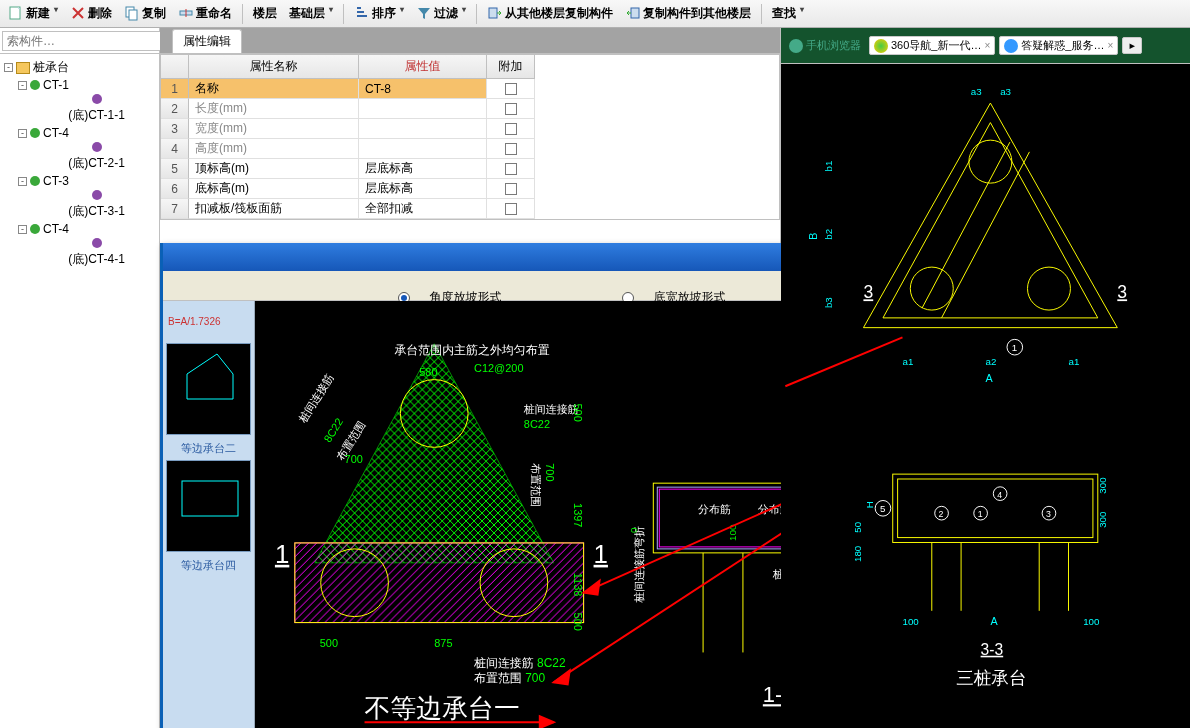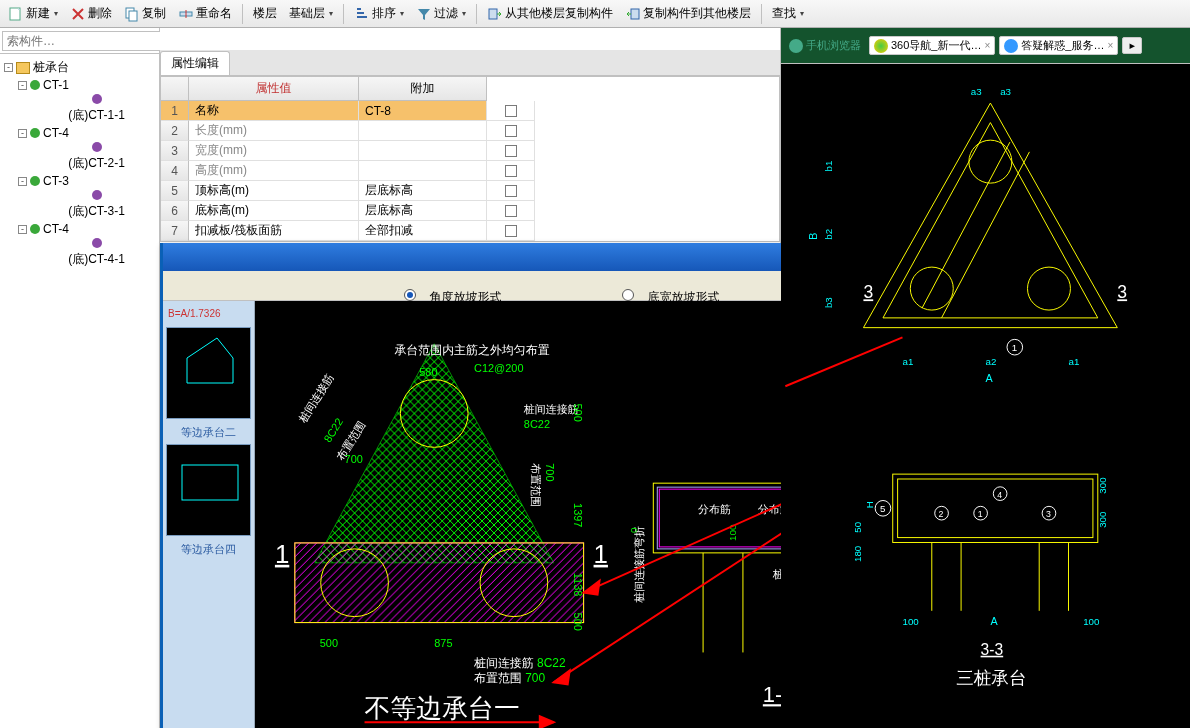--- a/index.html
+++ b/index.html
@@ -1,20 +1,20 @@
 <!DOCTYPE html>
 <html><head>
 <meta charset="utf-8">
 <style>
   * { box-sizing: border-box; margin: 0; padding: 0; }
   body { font-family: "Microsoft YaHei", SimSun, sans-serif; font-size: 12px; background: #fff; width: 1190px; height: 728px; overflow: hidden; position: relative; }
   
   
   .toolbar { display: flex; align-items: center; background: linear-gradient(#f8f8f8,#e8e8e8); border-bottom: 1px solid #b0b0b0; height: 28px; padding: 0 4px; gap: 4px; white-space: nowrap; }
-  .tool-btn { display: inline-flex; align-items: center; gap: 2px; padding: 2px 4px; cursor: pointer; }
+  .tool-btn { display: inline-flex; align-items: flex-start; gap: 2px; padding: 2px 4px; cursor: pointer; font-weight: bold; }
   .tool-ico { width: 16px; height: 16px; display: inline-block; }
   .sep { width:1px; height:20px; background:#c0c0c0; margin:0 2px; }
   .drop-arrow { font-size: 8px; margin-left: 2px; color:#444; }
   
   
   .main-row { display: flex; height: calc(100% - 28px); }
   
   
   .left-pane { width: 160px; border-right: 1px solid #c0c0c0; background:#fff; display:flex; flex-direction:column; }
   .search-row { display:flex; align-items:center; border-bottom:1px solid #c0c0c0; height:26px; padding:0 2px; }
@@ -26,21 +26,21 @@
   .tree-indent2 { padding-left: 34px; flex-direction: column; }
   .tree-exp { width:9px; height:9px; border:1px solid #888; font-size:9px; line-height:7px; text-align:center; color:#444; background:#fff; }
   .tree-ico-folder { width:14px; height:12px; background:#f5c75d; border:1px solid #b58a1a; }
   .tree-ico-green { width:10px; height:10px; background:#3aa83a; border-radius:50%; }
   .tree-ico-purple { width:10px; height:10px; background:#8a4aa8; border-radius:50%; }
   
   
   .mid-pane { flex:1; display:flex; flex-direction:column; position:relative; background:#fff; }
   
   
-  .prop-tabs { display:flex; background:#e5e5e5; border-bottom:1px solid #c0c0c0; height:26px; align-items:flex-end; padding-left:0;margin-top:22px; }
+  .prop-tabs { display:flex; background:#a3a3a3; border-bottom:1px solid #c0c0c0; height:26px; align-items:flex-end; padding-left:12px; }
   .prop-tab { border:1px solid #c0c0c0; border-bottom:none; background:#fff; padding:3px 10px; border-radius:3px 3px 0 0; }
   
   
   .prop-grid { border:1px solid #c0c0c0; }
   .prop-head, .prop-row { display:grid; grid-template-columns: 28px 170px 128px 48px; }
   .prop-head > div { background:linear-gradient(#f6f6f6,#e6e6e6); border-right:1px solid #c0c0c0; border-bottom:1px solid #c0c0c0; text-align:center; padding:3px 2px; font-weight:normal; }
   .prop-row > div { border-right:1px solid #e0e0e0; border-bottom:1px solid #e0e0e0; padding:2px 6px; height:20px; display:flex; align-items:center; }
   .prop-row .rn { background:linear-gradient(#f6f6f6,#e6e6e6); justify-content:center; color:#555; border-right:1px solid #c0c0c0; }
   .prop-row.sel > div:not(.rn):not(.chk) { background:#f6c16b; }
   .prop-row.sel .rn { background:#f6c16b; }
@@ -49,21 +49,21 @@
   .chkbox { width:12px; height:12px; border:1px solid #7a7a7a; background:#fff; }
   
   
   .dialog { position:absolute; left:0px; top:215px; width:803px; height:505px; border:3px solid #0a60b6; border-top:none; background:#ece9d8; box-shadow:2px 2px 6px rgba(0,0,0,.3); display:flex; flex-direction:column; }
   .titlebar { height:28px; background:linear-gradient(#2f7de0,#1657b8); display:flex; align-items:center; justify-content:flex-end; padding:0 4px; }
   .winbtn { width:22px; height:20px; margin-left:2px; border:1px solid #fff; display:flex; align-items:center; justify-content:center; font-size:11px; color:#fff; cursor:pointer; border-radius:2px; }
   .winbtn.min { background:#3d86e0; }
   .winbtn.max { background:#3d86e0; }
   .winbtn.close { background:#d84020; }
   .radio-row { height:30px; display:flex; align-items:center; justify-content:center; gap:120px; background:#ece9d8; border-bottom:1px solid #c0c0c0; }
-  .radio-item { display:flex; align-items:flex-start; gap:14px;margin-top:24px; }
+  .radio-item { display:flex; align-items:center; gap:20px;margin-top:24px; }
   .radio-dot { width:12px; height:12px; border:1px solid #555; border-radius:50%; display:flex; align-items:center; justify-content:center; background:#fff; }
   .radio-dot.on::after { content:""; width:6px; height:6px; background:#1657b8; border-radius:50%; }
   
   .dlg-body { flex:1; display:flex; }
   .thumb-col { width:92px; background:#c8dcf0; border-right:1px solid #9ab; overflow:hidden; display:flex; flex-direction:column; gap:4px; padding:3px 3px; }
   .thumb { border:1px solid #7a9cc0; background:#000; height:92px; position:relative; }
   .thumb.sel { border:2px solid #2a7cd0; }
   .thumb-label { color:#2a5aa0; font-size:11px; text-align:center; margin-top:2px; }
   
   .drawing { flex:1; background:#000; position:relative; overflow:hidden; }
@@ -211,20 +211,21 @@
     </div>
   </div>
 
   <div class="mid-pane">
     <div class="prop-tabs">
       <div class="prop-tab">属性编辑</div>
     </div>
     <div class="prop-grid">
       <div class="prop-head">
         <div></div>
+        <div>属性名称</div>
         <div style="color:#c03030;">属性值</div>
         <div>附加</div>
       </div>
       <div id="prop-rows">
           <div class="prop-row sel">
             <div class="rn">1</div>
             <div class="name">名称</div>
             <div class="val">CT-8</div>
             <div class="chk">
               <span class="chkbox"></span>
@@ -293,21 +294,21 @@
             <span>角度放坡形式</span>
           </label>
         <label class="radio-item">
             <span class="radio-dot"></span>
             <span>底宽放坡形式</span>
           </label>
       </div>
       <div class="dlg-body">
 
         <div class="thumb-col">
-          <div style="color:#c33;font-size:10px;margin:4px 2px">B=A/1.7326</div>
+          <div style="color:#c33;font-size:10px;margin:12px 2px">B=A/1.7326</div>
           <div class="thumb">
             <svg viewBox="0 0 86 70" width="86" height="70">
                 <polygon points="20,55 66,55 66,30 50,10 20,30" fill="none" stroke="#0ff"></polygon>
               </svg>
           </div>
           <div class="thumb-label">等边承台二</div>
           <div class="thumb">
             <svg viewBox="0 0 86 70" width="86" height="70">
                 <rect x="15" y="20" width="56" height="35" fill="none" stroke="#0ff"></rect>
               </svg>

